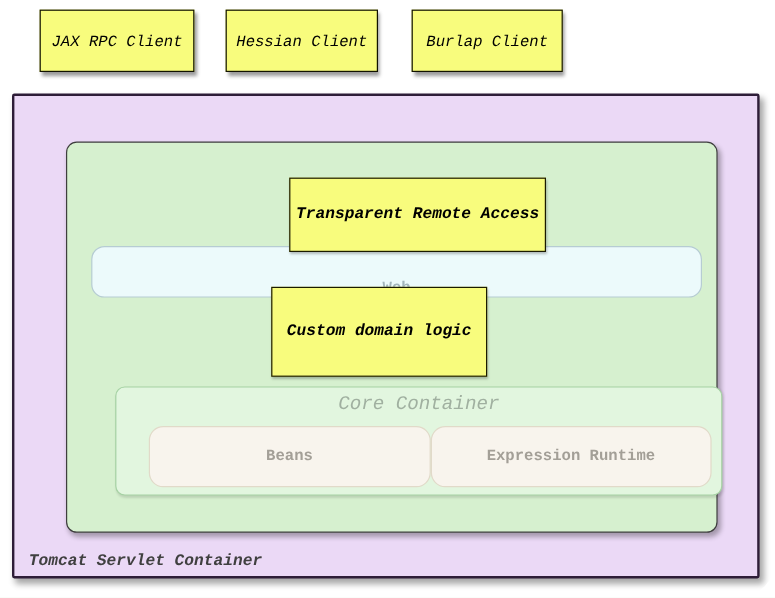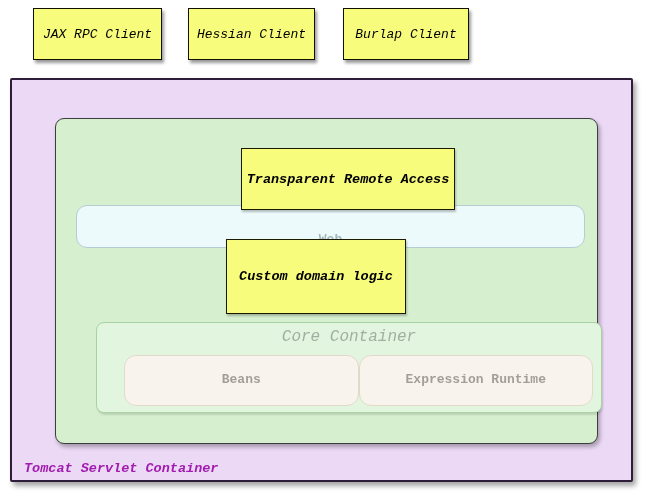--- a/index.html
+++ b/index.html
@@ -22,21 +22,21 @@
 
   
   .tomcat-container{
     position:absolute;left:10px;top:78px;width:623px;height:404px;
     background:#ebd9f6;border:2px solid #2e1d38;border-radius:2px;
     box-shadow:3px 4px 5px rgba(0,0,0,0.35);
     box-sizing:border-box;
   }
   .tomcat-label{
     position:absolute;left:24px;top:461px;
-    font-weight:bold;font-style:italic;font-size:13.5px;color:#a21caf;
+    font-weight:bold;font-style:italic;font-size:13.5px;color:#404040;
   }
 
   
   .spring-runtime{
     position:absolute;left:55px;top:118px;width:543px;height:326px;
     background:#d6f0cf;border:1px solid #3e3e3e;border-radius:9px;
     box-shadow:2px 3px 4px rgba(0,0,0,0.30);
     box-sizing:border-box;
   }
   .runtime-label{

